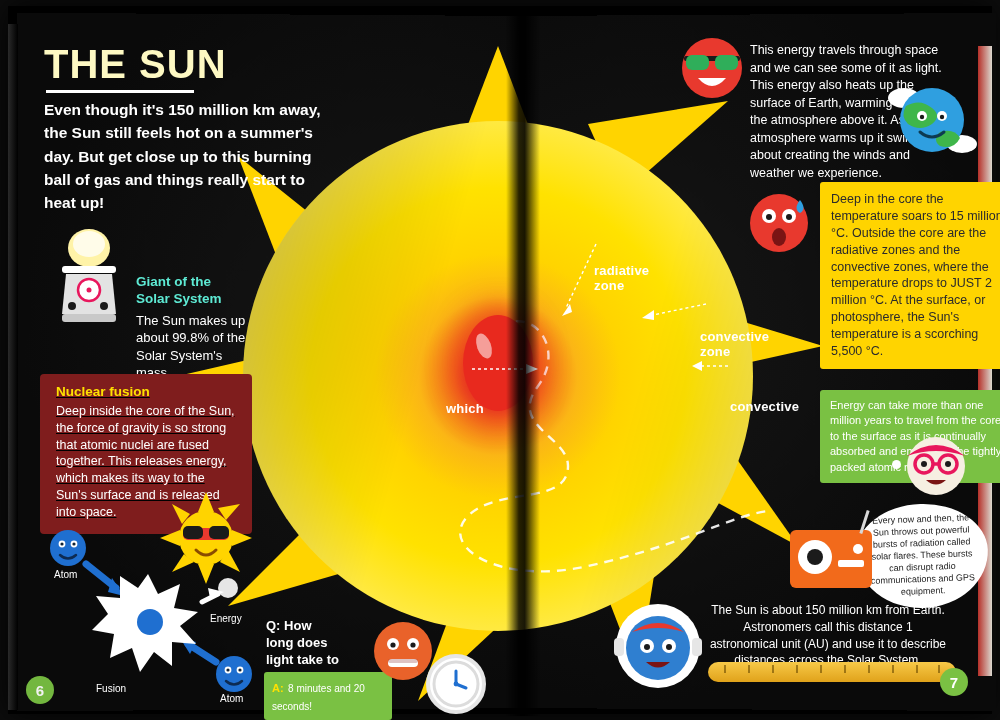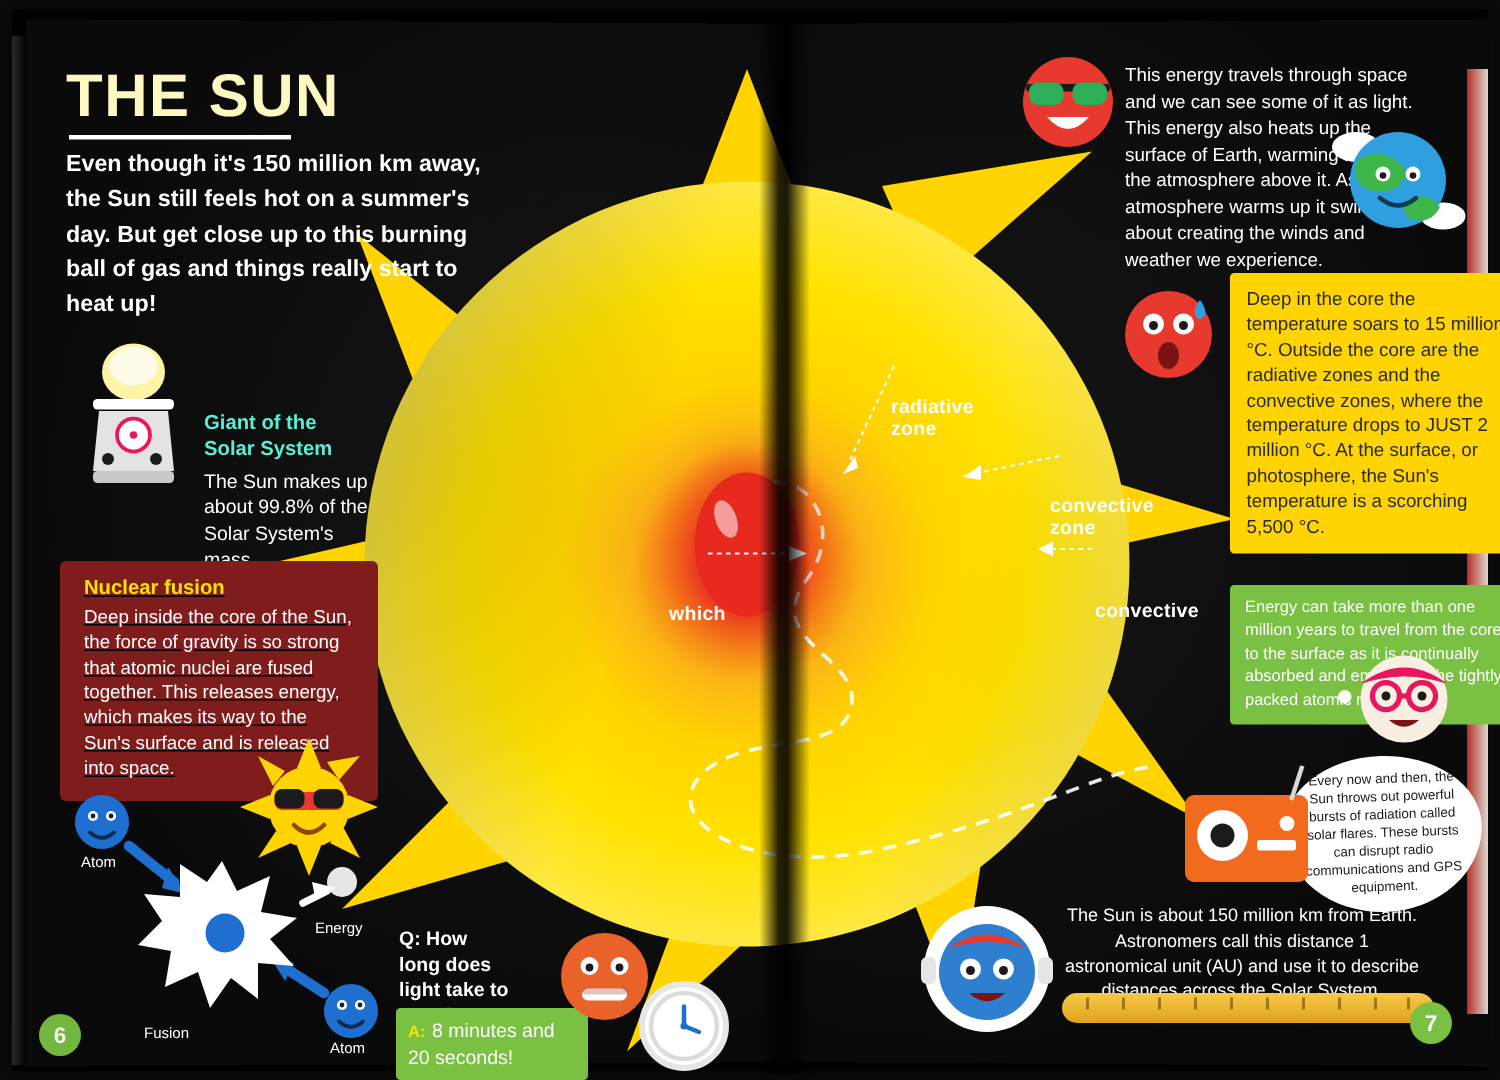--- a/index.html
+++ b/index.html
@@ -103,21 +103,21 @@
   }
   .pink-h{color:#ffe100;font-weight:bold;font-size:13.5px;margin-bottom:4px;}
   .pink-p{color:#fff;font-size:12.5px;line-height:1.34;}
 
   .qbox{position:absolute;left:258px;top:614px;width:66px;z-index:14;color:#fff;font-weight:bold;font-size:13px;line-height:1.3;}
   .qbox.qtop{top:612px;}
   .green-box{
     position:absolute;left:256px;top:666px;width:112px;padding:6px 8px;background:#7ac143;border-radius:3px;z-index:14;
   }
   .green-box .a{color:#ffe100;font-weight:bold;font-size:11px;}
-  .green-box .t{color:#fff;font-size:13px;line-height:1.25;}
+  .green-box .t{color:#fff;font-size:10px;line-height:1.25;}
 
   
   .energy-text{
     position:absolute;left:742px;top:36px;width:192px;color:#fff;font-size:12.5px;line-height:1.4;z-index:12;
   }
   .yellow-box{
     position:absolute;left:812px;top:176px;width:172px;padding:9px 11px;background:#ffd400;border-radius:3px;z-index:12;
   }
   .yellow-box p{margin:0;color:#2b2b2b;font-size:12.5px;line-height:1.35;}
   .green-box2{

